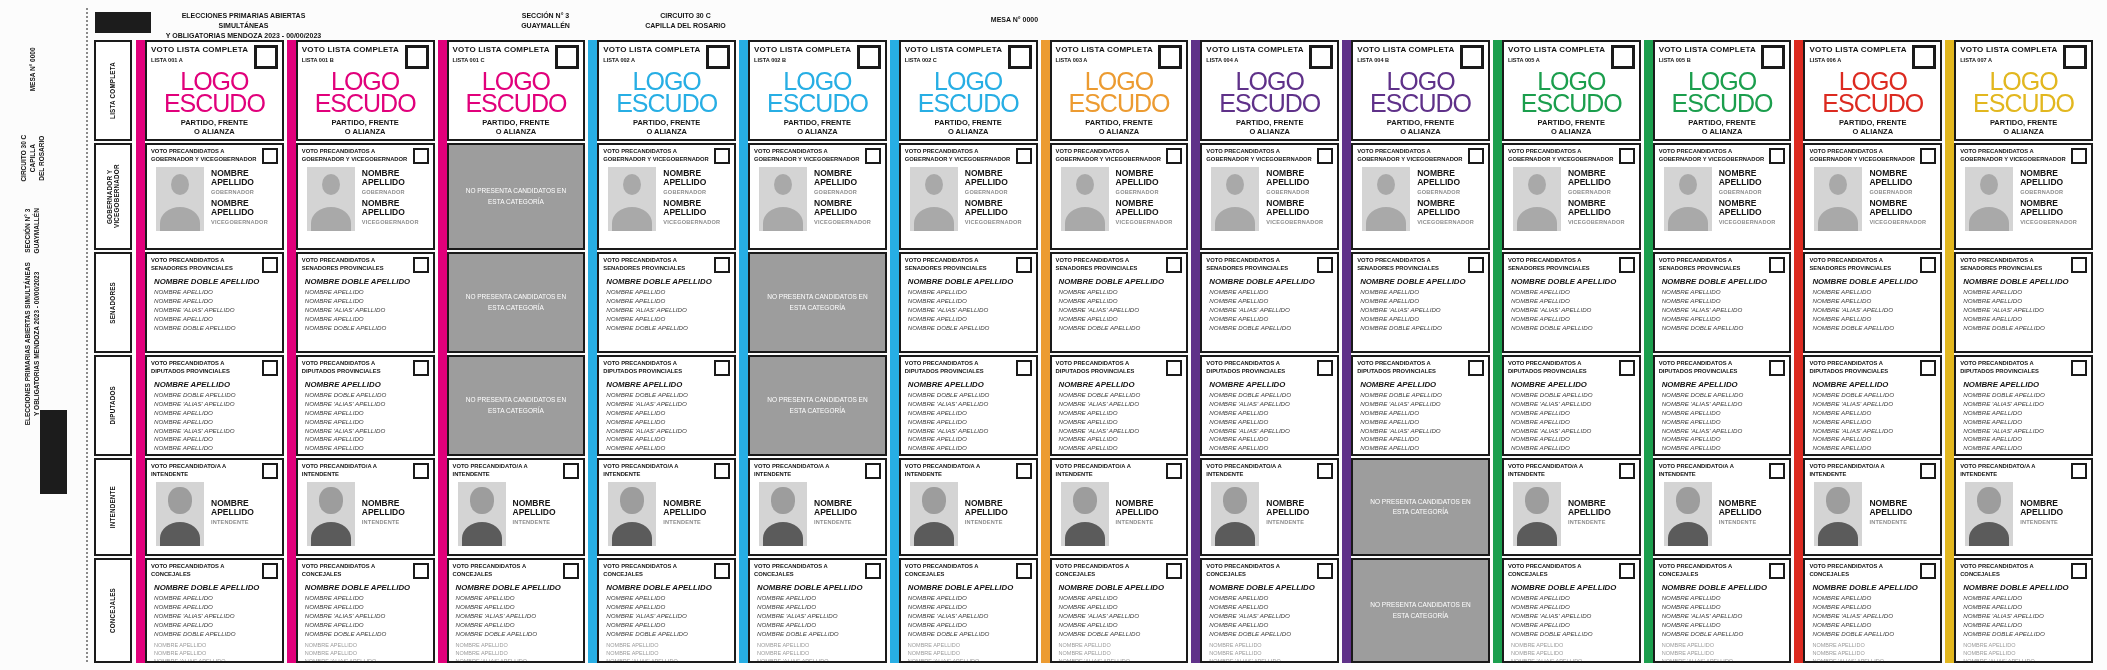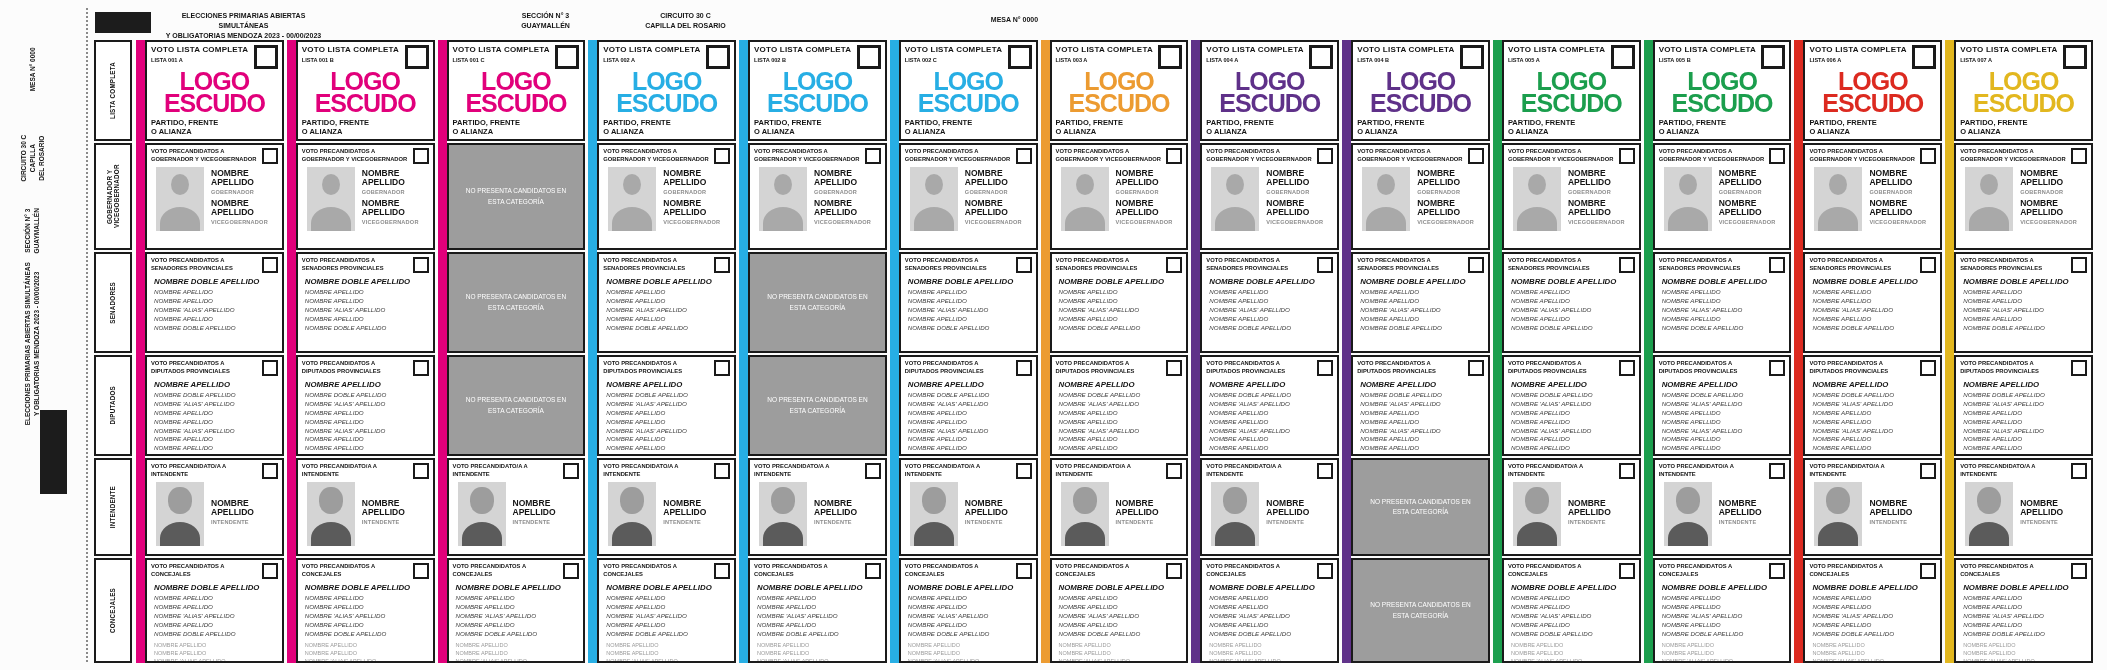--- a/index.html
+++ b/index.html
@@ -44,22 +44,22 @@
   .cells { display:flex; flex-direction:column; gap:2px; }
   .cell { border:2px solid #1a1a1a; background:#fff; padding:3px 4px; overflow:hidden; }
 
   .cell-head { display:flex; justify-content:space-between; align-items:flex-start; gap:2px; }
   .checkbox { width:16px; height:16px; border:2px solid #1a1a1a; background:#fff; flex:none; }
   .checkbox.big { width:24px; height:24px; border:3px solid #1a1a1a; }
 
   
   .lista-title { font-size:8px; font-weight:bold; letter-spacing:.2px; }
   .lista-num { font-size:5.6px; font-weight:bold; margin-top:3px; }
-  .logo { text-align:center; font-weight:bold; font-size:25px; line-height:.88; letter-spacing:-1px; color:var(--col-color,#999); margin-top:1px; }
-  .party { text-align:left; font-size:7.5px; font-weight:bold; line-height:1.25; margin-top:4px; }
+  .logo { text-align:center; font-weight:normal; font-size:25px; line-height:.88; letter-spacing:-1px; color:var(--col-color,#999); margin-top:1px; }
+  .party { text-align:center; font-size:7.5px; font-weight:bold; line-height:1.25; margin-top:4px; }
 
   
   .cat-head { font-size:5.8px; font-weight:bold; line-height:1.3; text-transform:uppercase; }
   .person-row { display:flex; gap:7px; align-items:center; margin-top:3px; }
   .photo { width:48px; height:64px; background:#d4d4d4; position:relative; overflow:hidden; flex:none; margin-left:5px; }
   .photo::before { content:""; position:absolute; top:7px; left:50%; transform:translateX(-50%); width:18px; height:21px; border-radius:50%; background:#a9a9a9; }
   .photo::after { content:""; position:absolute; bottom:-8px; left:50%; transform:translateX(-50%); width:40px; height:32px; border-radius:50% 50% 0 0; background:#a9a9a9; }
   .photo.female::before { width:24px; height:27px; top:5px; border-radius:46%; background:#9d9d9d; }
   .photo.female::after { background:#5b5b5b; }
   .person-names .pname { font-size:8.5px; font-weight:bold; line-height:1.05; width:58px; }

